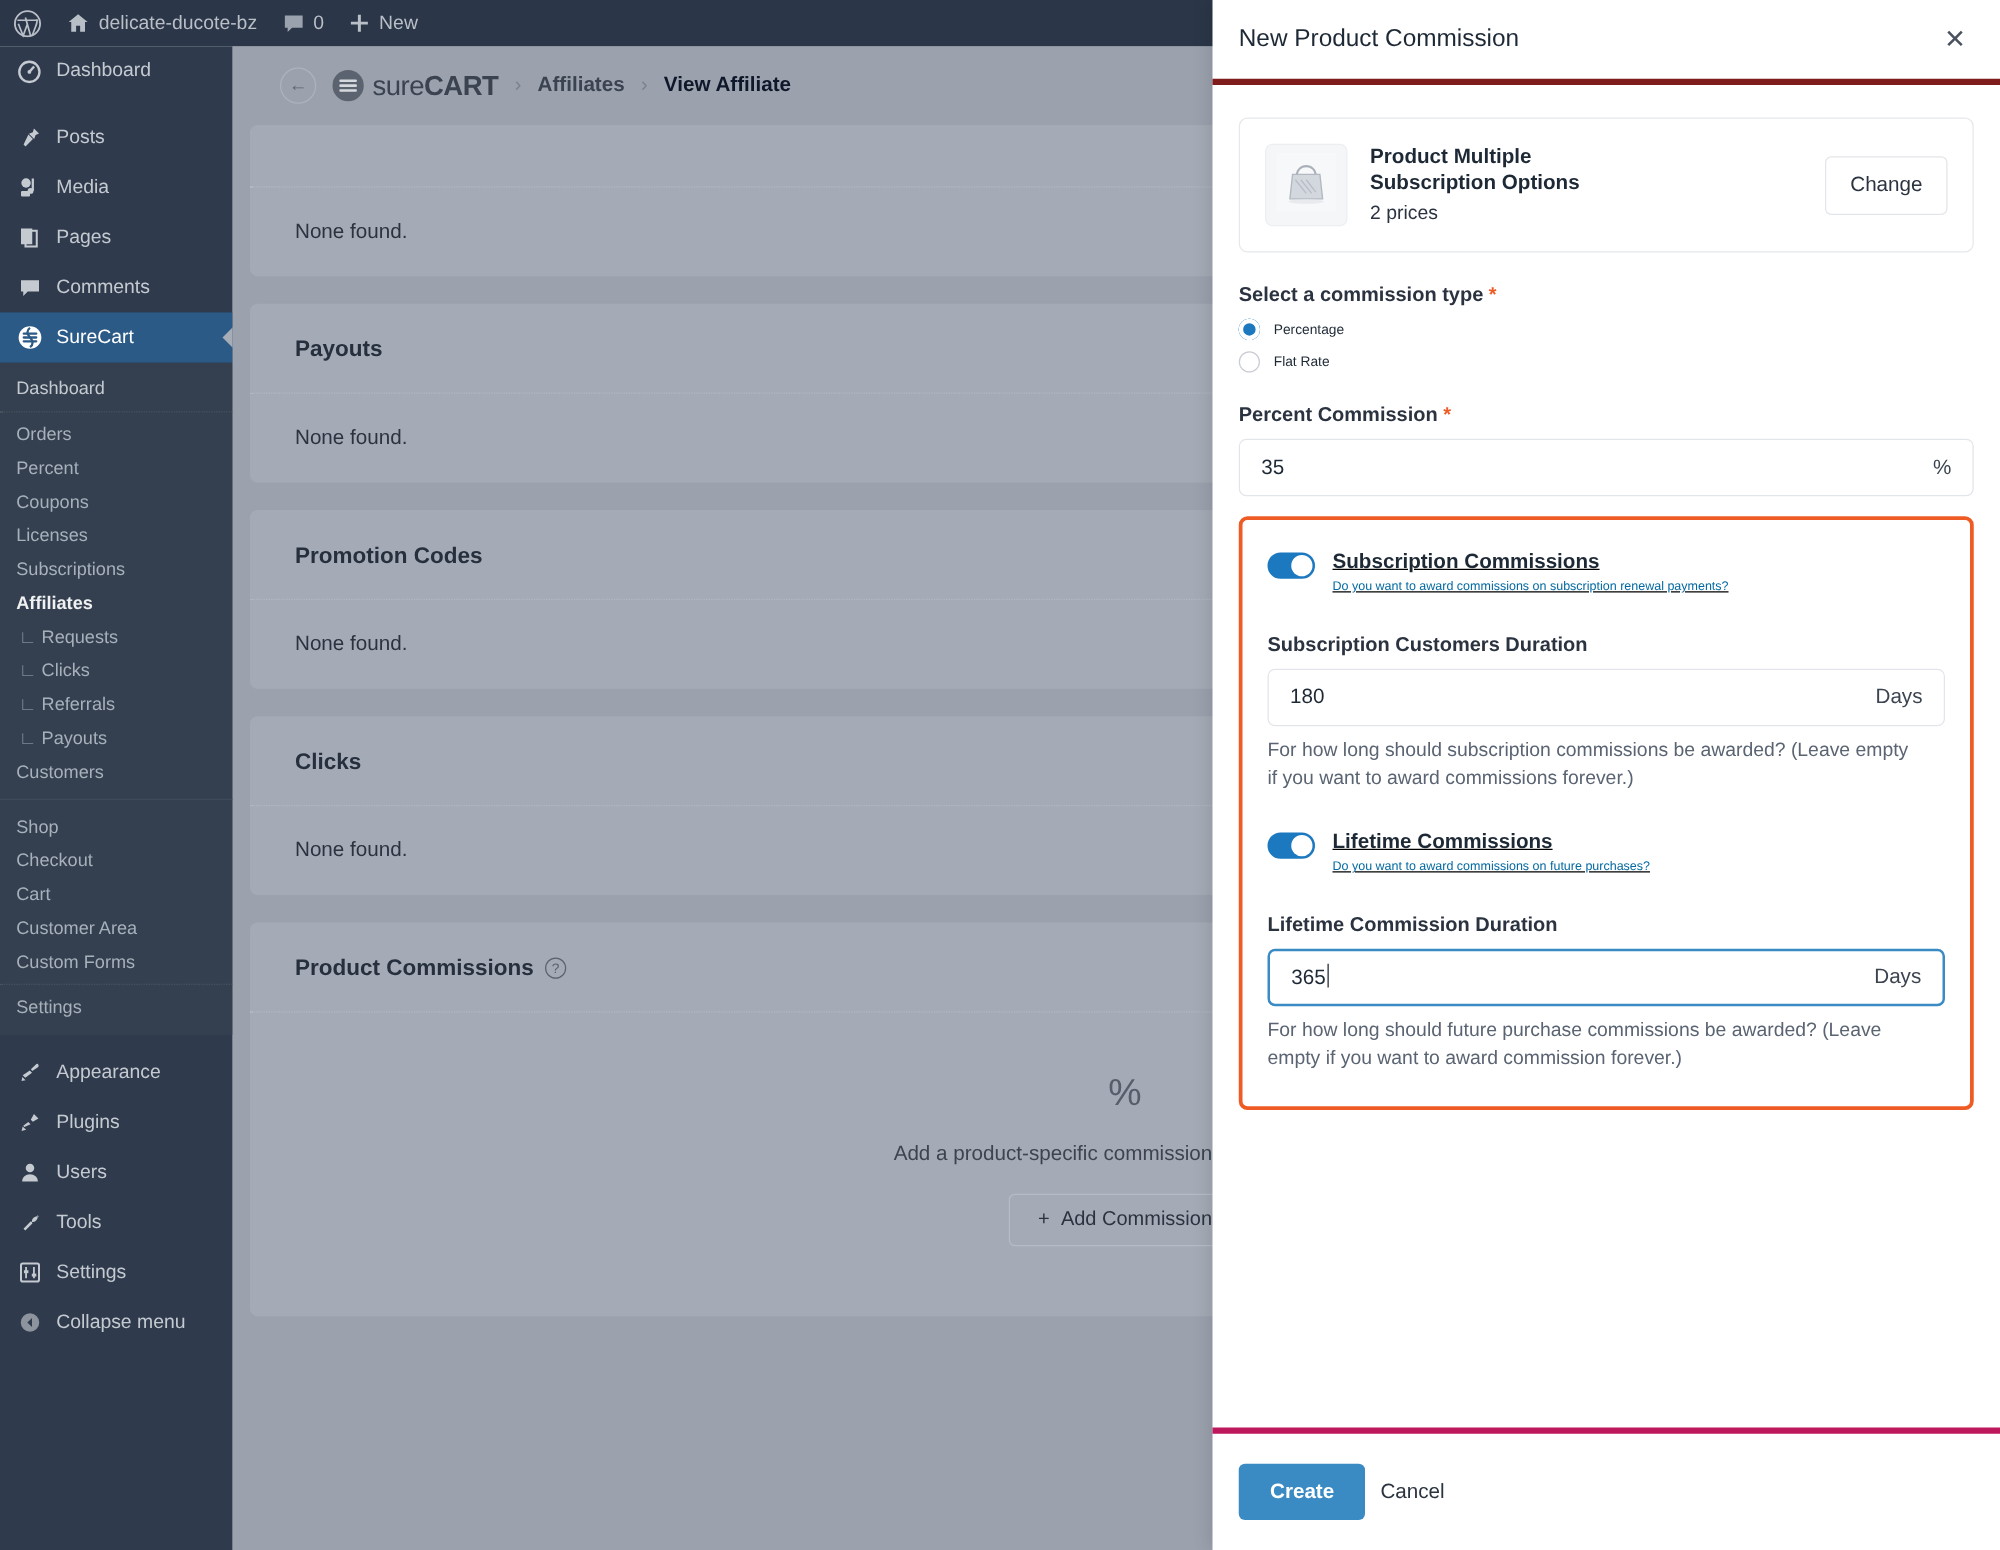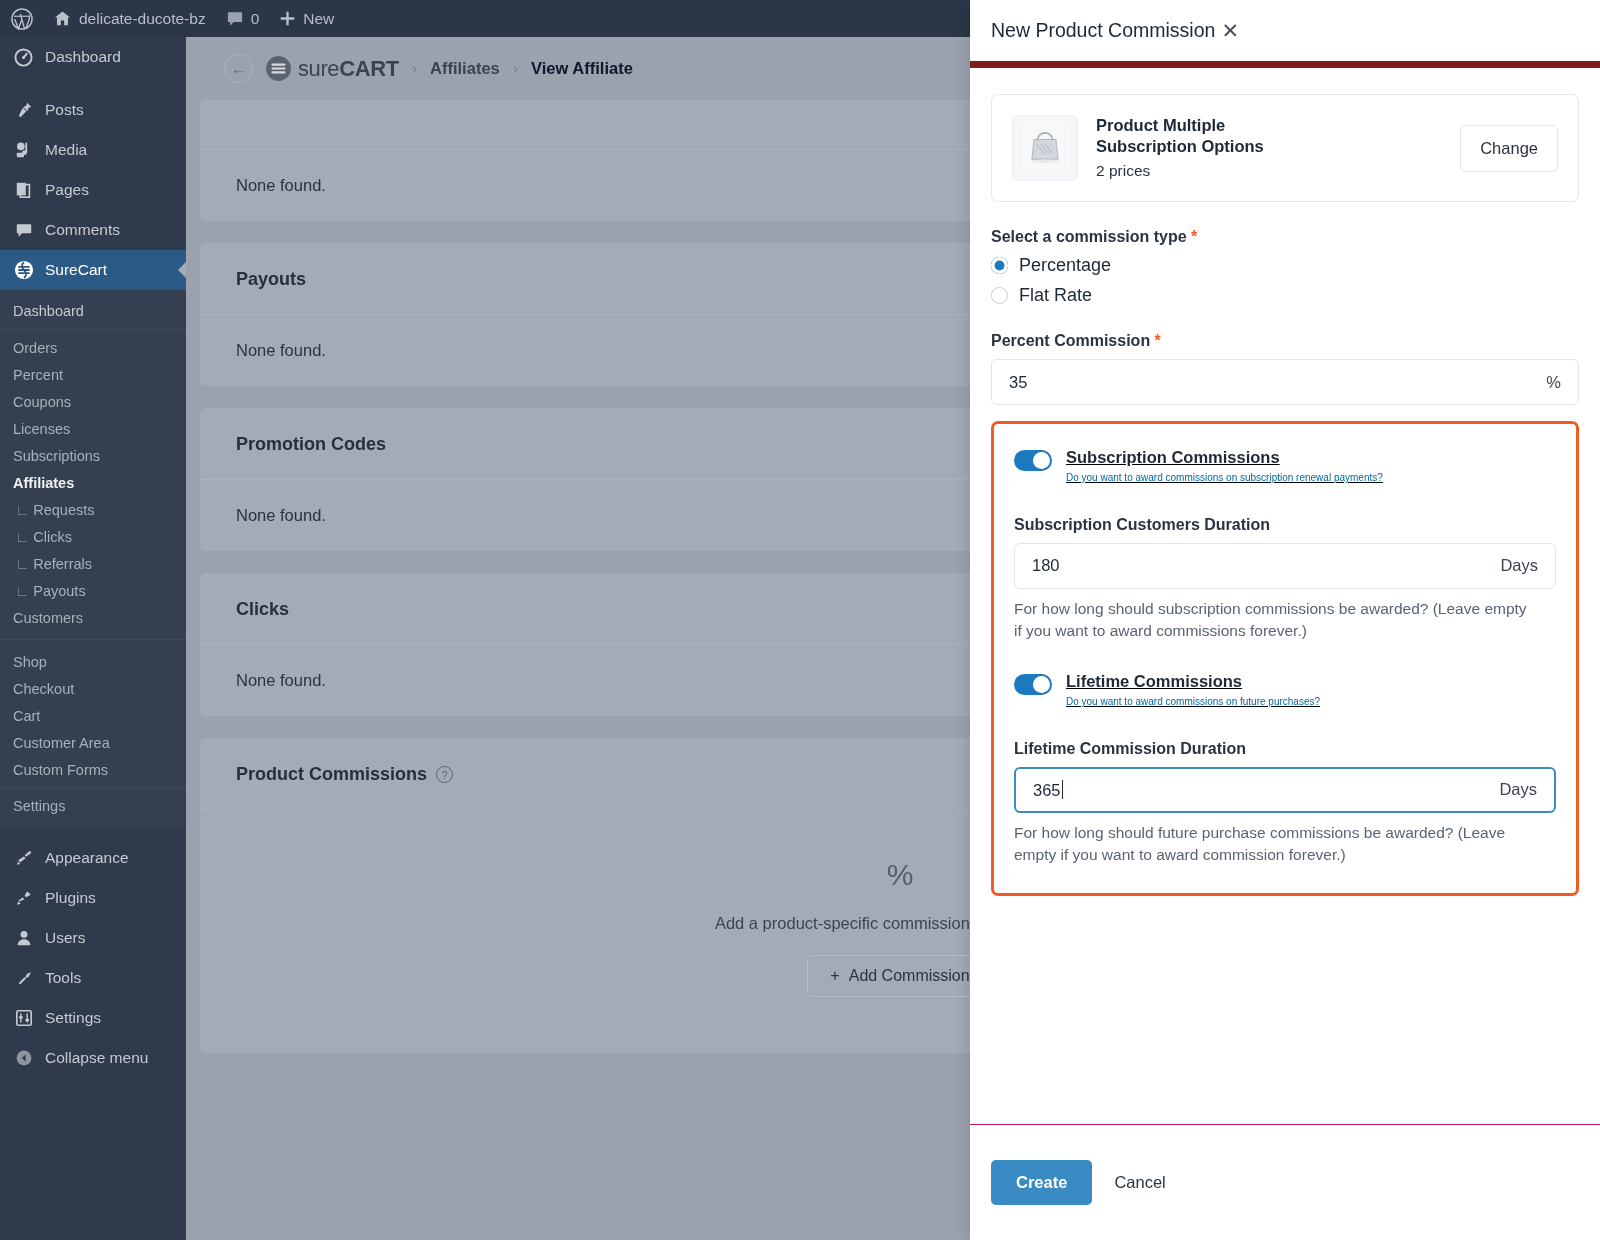--- a/index.html
+++ b/index.html
@@ -113,33 +113,33 @@
   }
 
   
   .panel {
     position: absolute; top: 0; right: 0; width: 630px; height: 1240px;
     background: #ffffff; z-index: 10; display: flex; flex-direction: column;
     box-shadow: -3px 0 14px rgba(0,0,0,0.12);
   }
   .panel-head {
     height: 68px; flex: none; display: flex; align-items: center;
-    justify-content: flex-start; padding: 0 21px 0 21px;
-    border-bottom: 7px solid #7f1d1d;
+    justify-content: space-between; padding: 0 21px 0 21px;
+    border-bottom: 5px solid #7f1d1d;
   }
   .panel-title { font-size: 19.5px; color: #1e2936; }
   .close-x {
     width: 30px; height: 30px; display: flex; align-items: center;
     justify-content: center; color: #4a5260; background: none; border: none;
     font-size: 21px; font-family: inherit; line-height: 1;
   }
   .panel-body { flex: 1; overflow: hidden; padding: 26px 21px 0; }
   .panel-foot {
-    flex: none; height: 116px; border-top: 1px solid #be185d;
-    display: flex; align-items: center; gap: 18px; padding: 0 21px;
+    flex: none; height: 98px; border-top: 5px solid #be185d;
+    display: flex; align-items: center; gap: 8px; padding: 0 21px;
   }
   .btn-primary {
     background: #3a8bc4; color: #fff; border: none; border-radius: 5px;
     padding: 13px 25px; font-size: 16.5px; font-weight: bold;
     font-family: inherit;
   }
   .btn-link {
     background: none; border: none; color: #2b3340; font-size: 16.5px;
     font-family: inherit; padding: 6px 4px;
   }
@@ -173,21 +173,21 @@
 
   .radio-row { display: flex; align-items: center; gap: 11px; margin-top: 9px; }
   .radio {
     width: 17px; height: 17px; border-radius: 50%; flex: none;
     border: 1px solid #c9cdd4; background: #fff;
   }
   .radio.on {
     border: none; background: #1c79c0;
     box-shadow: inset 0 0 0 3.5px #ffffff, inset 0 0 0 10px #1c79c0;
   }
-  .radio-label { font-size: 18px; color: #1e2936; }
+  .radio-label { font-size: 11px; color: #1e2936; }
 
   .input-wrap {
     border: 1px solid #e2e5ea; border-radius: 6px; height: 46px;
     display: flex; align-items: center; padding: 0 17px; background: #fff;
   }
   .input-wrap.focused { border: 2px solid #3a8bc4; }
   .input-val { flex: 1; font-size: 16.5px; color: #1e2936; }
   .caret {
     display: inline-block; width: 1.5px; height: 19px;
     background: #1e2936; vertical-align: -3px; margin-left: 1px;

